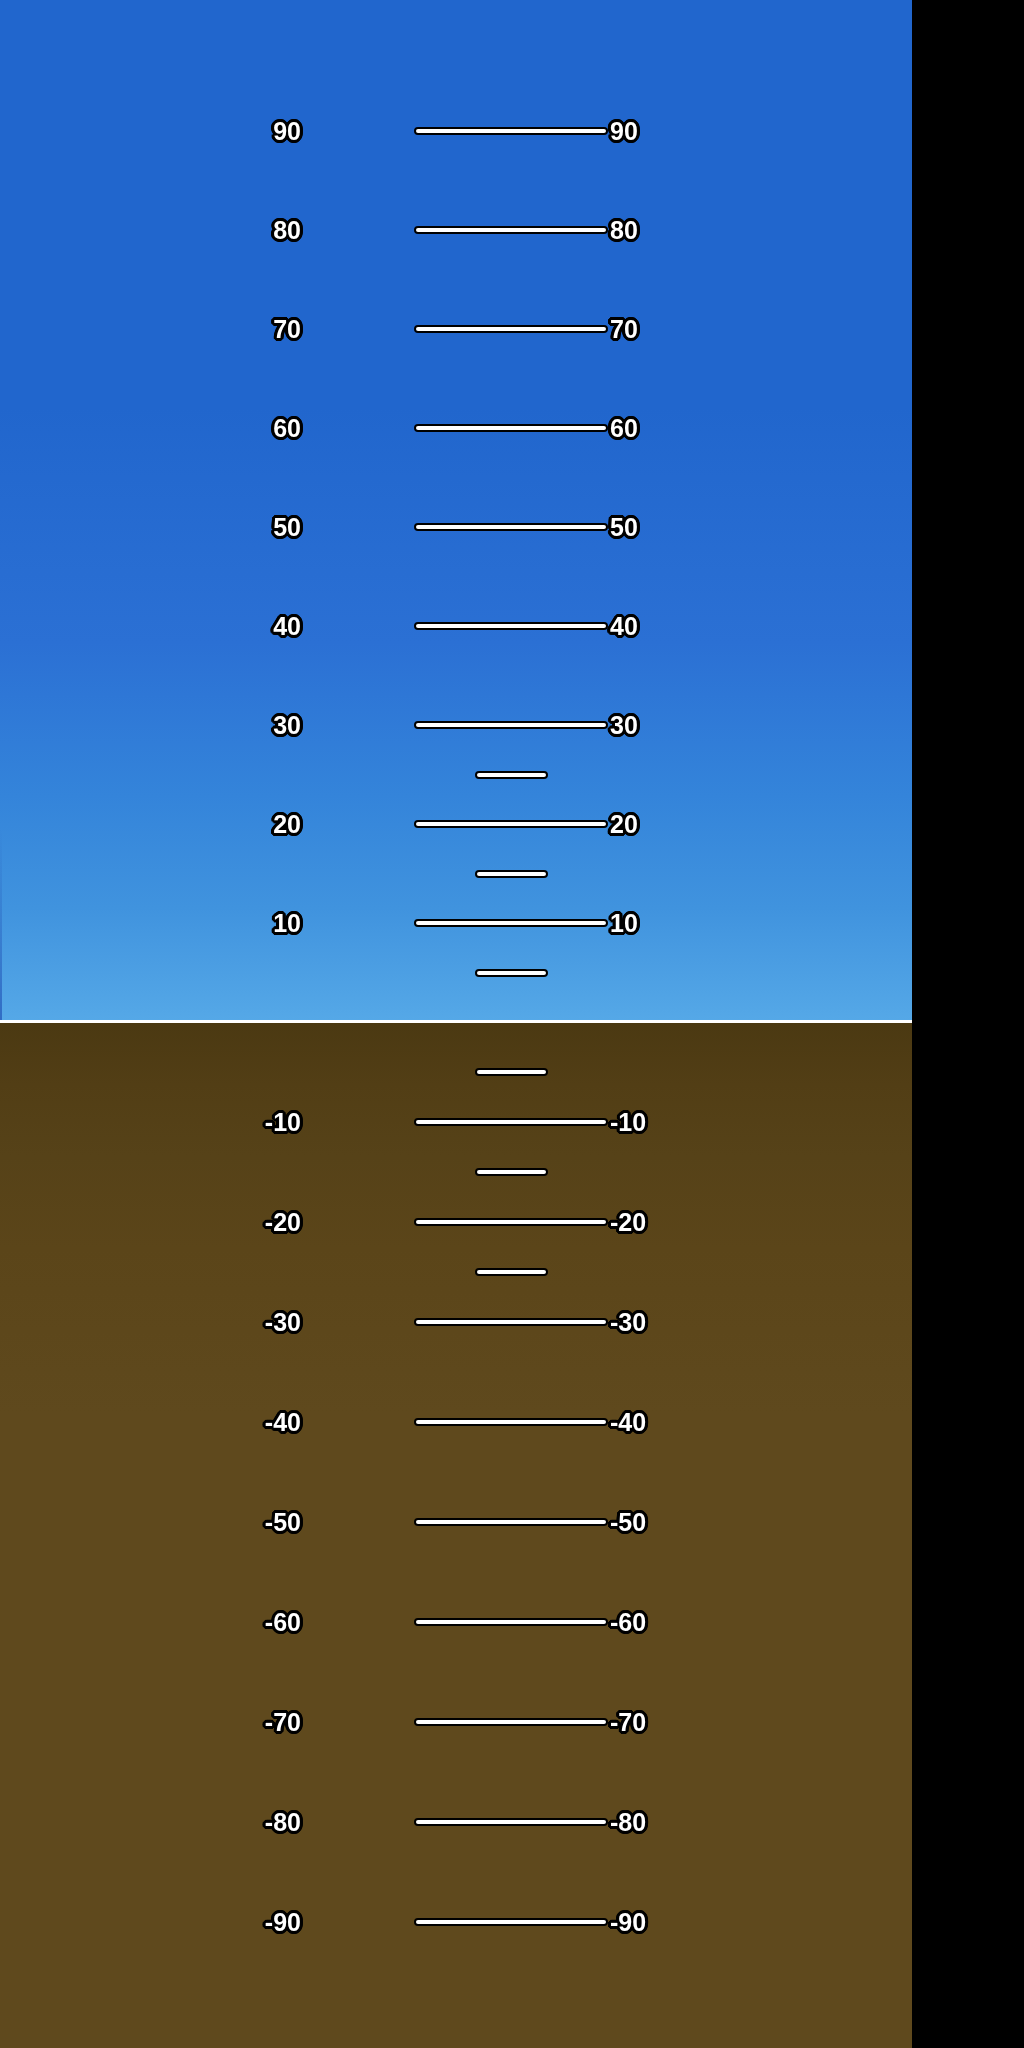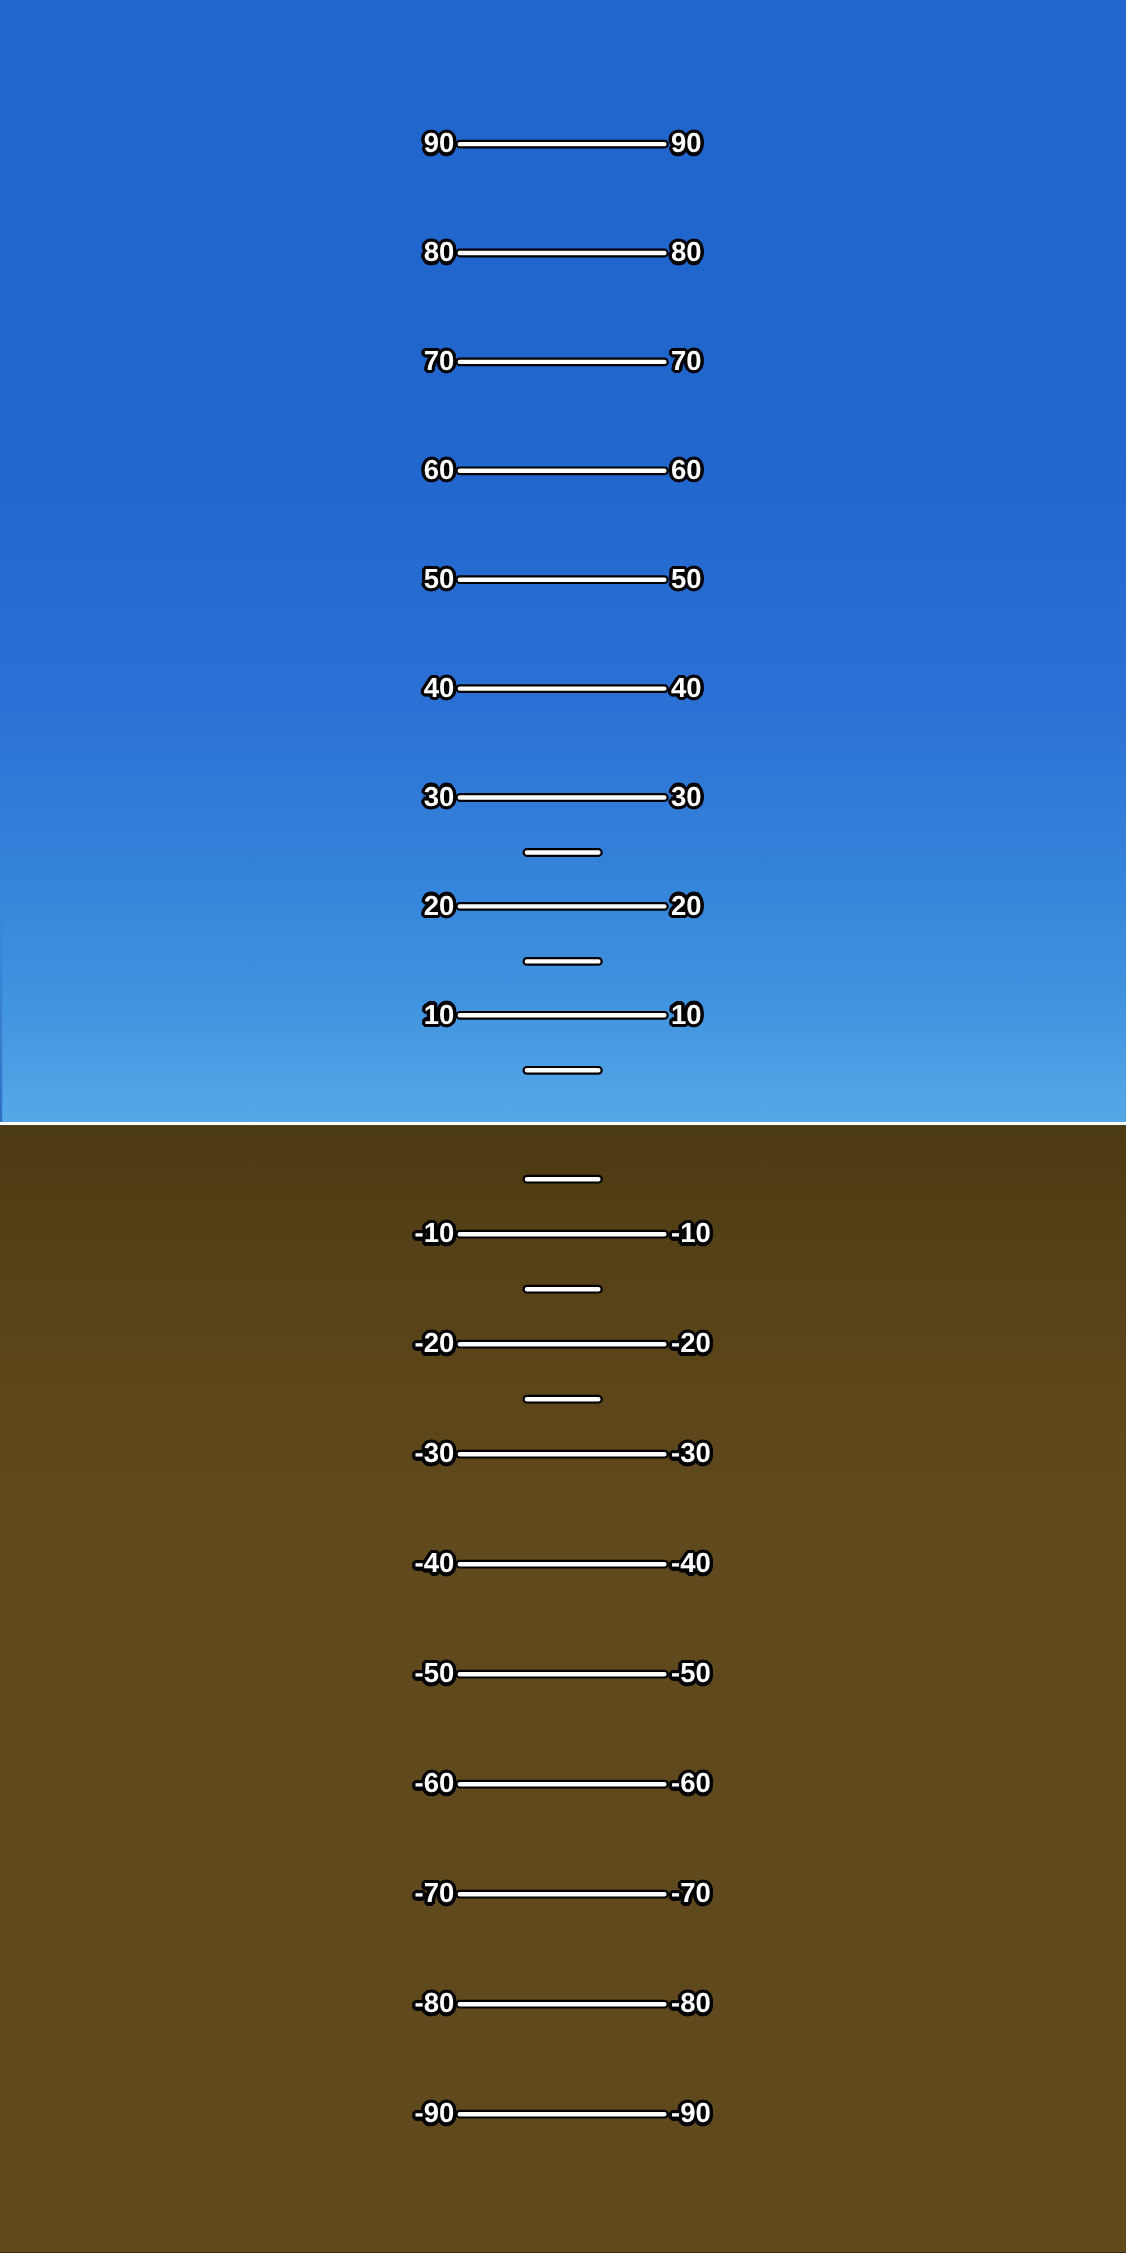--- a/index.html
+++ b/index.html
@@ -1,17 +1,17 @@
 <!DOCTYPE html>
 <html style="--sky-top: #2166cd; --sky-mid: #2b70d4; --sky-horizon: #55a8e7; --ground-horizon: #4b3912; --ground-mid: #5b4519; --ground-bottom: #5f491d; --horizon-line: #ffffff; --ladder-line: #ffffff; --ladder-outline: #000000; --label-text: #ffffff; --label-outline: #000000;"><head>
 <meta charset="utf-8">
 <style>
   html,body{margin:0;padding:0;background:#000;}
   .screen{
-    position:relative;width:1024px;height:2048px;overflow:hidden;
+    position:relative;width:912px;height:2048px;overflow:hidden;
     font-family:"Liberation Sans",sans-serif;
   }
   .sky{
     position:absolute;top:0;left:0;right:0;height:1020px;
     background:linear-gradient(to bottom,
       var(--sky-top,#2166cd) 0%,
       var(--sky-top,#2166cd) 40%,
       var(--sky-mid,#2b70d4) 63%,
       #3484da 78%,
       #4093de 89%,

